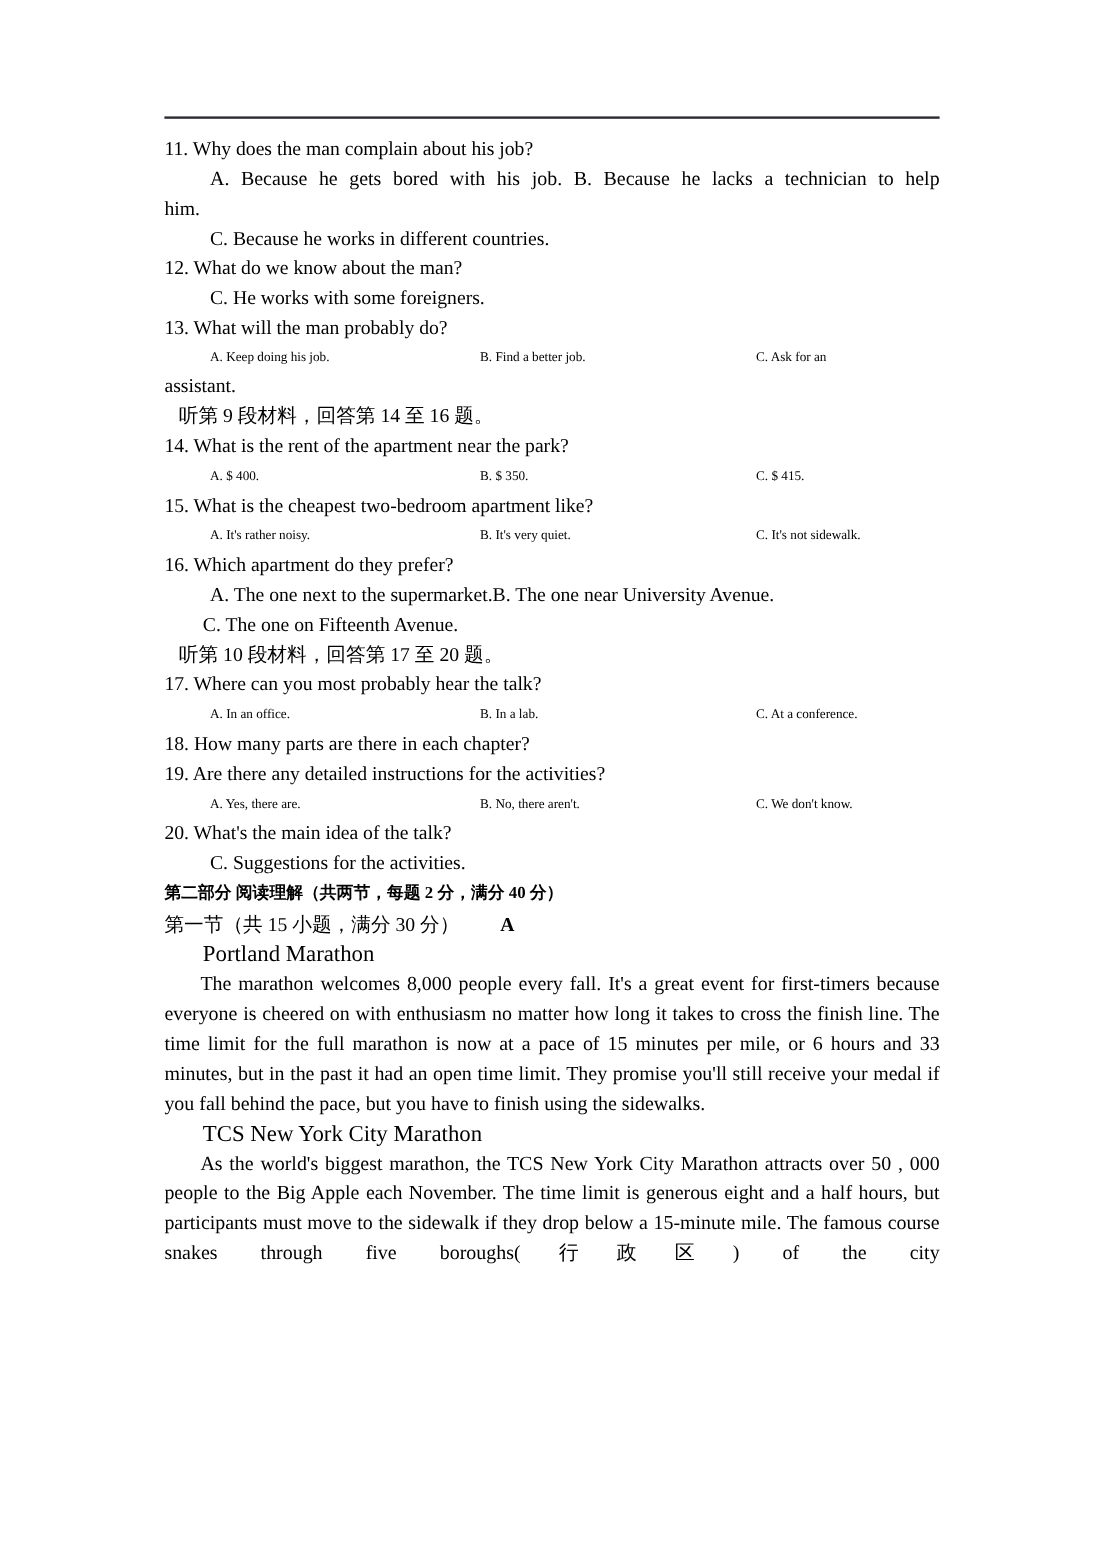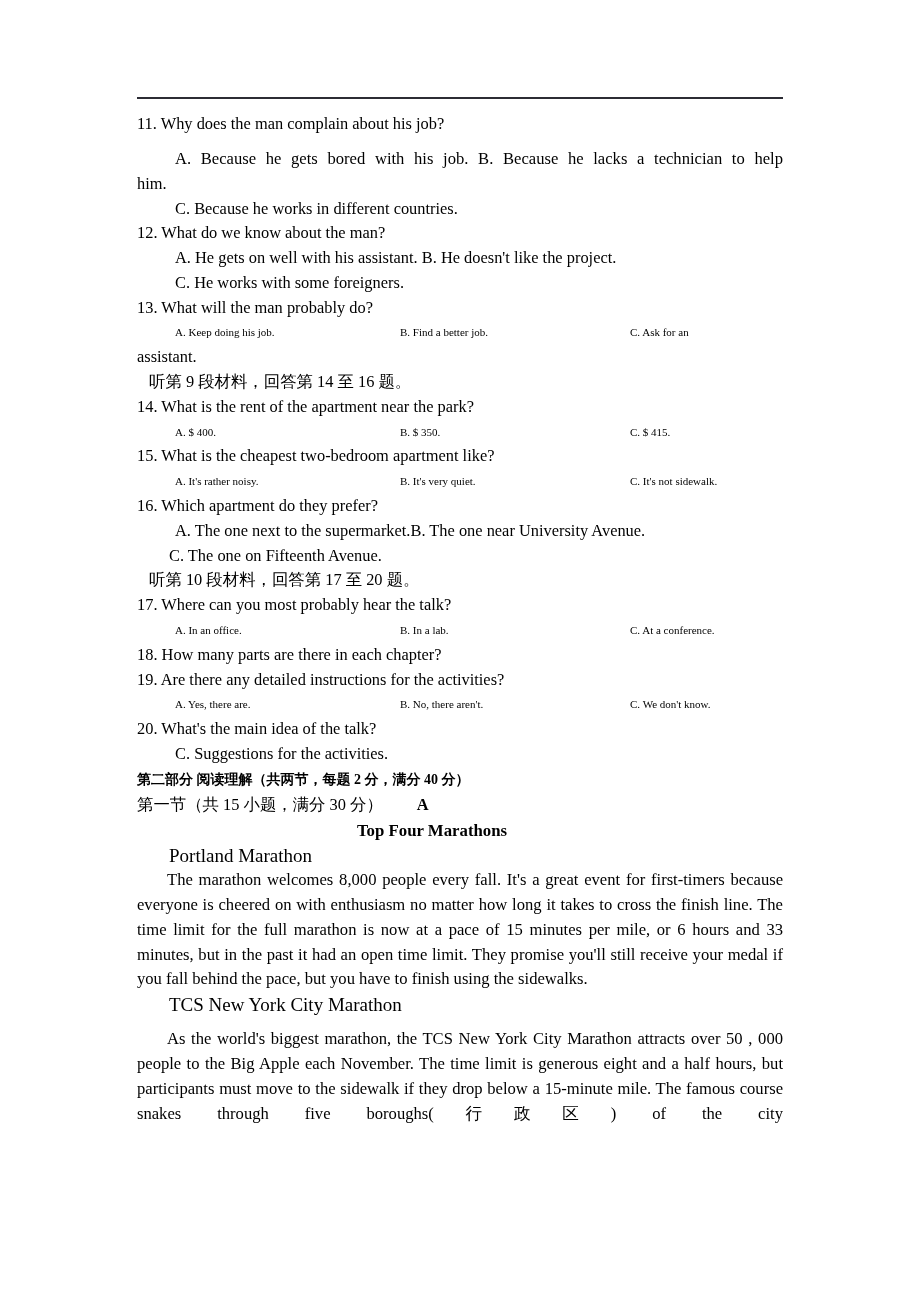--- a/index.html
+++ b/index.html
@@ -92,37 +92,36 @@
     padding-left: 32px;
   }
   .para {
     font-size: 16.6px;
     line-height: 24.9px;
     text-align: justify;
     text-justify: inter-word;
     text-indent: 30px;
     margin: 0;
   }
-  .para.last-just { text-align-last: justify; margin-top: 10px; }
+  .para.last-just { text-align-last: justify; }
 </style>
 </head>
 <body>
 
 <div class="page">
   <div class="content">
 
     <hr class="hrule">
 
     <div class="q">11. Why does the man complain about his job?</div>
     <div class="para last-just" style="text-indent:38px">A. Because he gets bored with his job. B. Because he lacks a technician to help</div>
     <div class="wrapline">him.</div>
     <div class="opt-ind">C. Because he works in different countries.</div>
 
     <div class="q">12. What do we know about the man?</div>
-    <div class="opt-ind">A. He gets on well with his assistant. B. He doesn't like the project.</div>
     <div class="opt-ind">C. He works with some foreigners.</div>
 
     <div class="q">13. What will the man probably do?</div>
     <div class="opts">
       <span class="oa">A. Keep doing his job.</span>
       <span class="ob">B. Find a better job.</span>
       <span class="oc">C.  Ask  for  an</span>
     </div>
     <div class="wrapline">assistant.</div>
 
@@ -163,21 +162,20 @@
       <span class="ob">B. No, there aren't.</span>
       <span class="oc">C. We don't know.</span>
     </div>
 
     <div class="q">20. What's the main idea of the talk?</div>
     <div class="opt-ind">C. Suggestions for the activities.</div>
 
     <div class="cn-head">第二部分  阅读理解（共两节，每题 2 分，满分 40 分）</div>
     <div class="cn-sub"><span>第一节（共 15 小题，满分 30 分）</span><span class="gap"></span><b>A</b></div>
 
-    <div class="passage-title">Top Four Marathons</div>
 
     <div class="sub-title">Portland Marathon</div>
     <p class="para">The marathon welcomes 8,000 people every fall. It's a great event for first-timers because everyone is cheered on with enthusiasm no matter how long it takes to cross the finish line. The time limit for the full marathon is now at a pace of 15 minutes per mile, or 6 hours and 33 minutes, but in the past it had an open time limit. They promise you'll still receive your medal if you fall behind the pace, but you have to finish using the sidewalks.</p>
 
     <div class="sub-title">TCS New York City Marathon</div>
     <p class="para last-just">As the world's biggest marathon, the TCS New York City Marathon attracts over 50 , 000 people to the Big Apple each November. The time limit is generous eight and a half hours, but participants must move to the sidewalk if they drop below a 15-minute mile. The famous course snakes through five boroughs(行政区) of the city</p>
 
   </div>
 </div>
 

